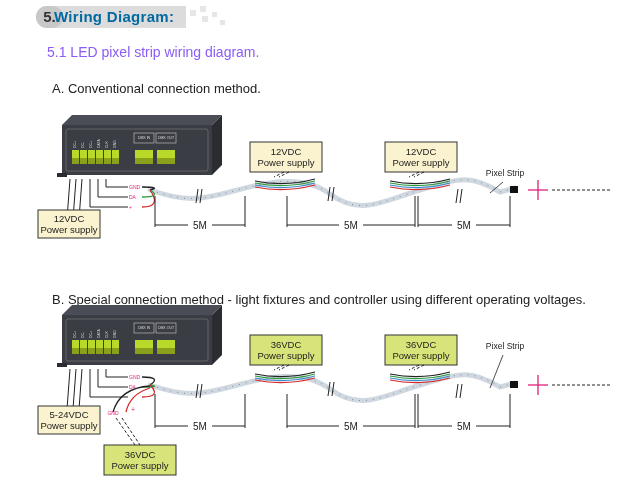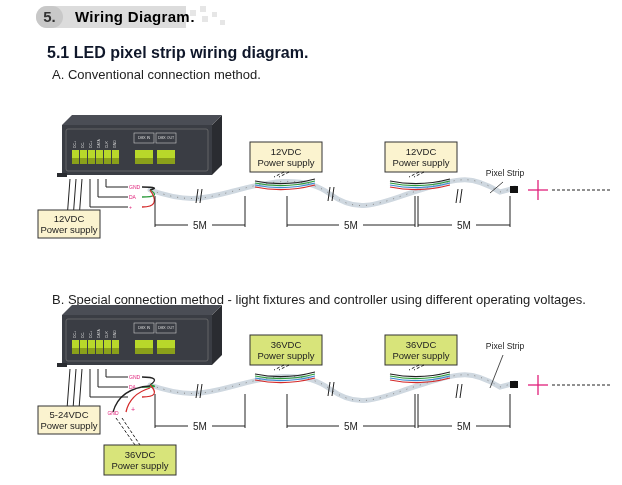--- a/index.html
+++ b/index.html
@@ -1,39 +1,39 @@
 <!DOCTYPE html>
 <html><head>
 <meta charset="utf-8">
 <style>
   html,body{margin:0;padding:0;background:#ffffff;}
   body{width:622px;height:485px;position:relative;overflow:hidden;font-family:"Liberation Sans",sans-serif;color:#222;}
   .hdr{position:absolute;left:36px;top:6px;height:22px;width:150px;background:#dcdcdc;border-radius:11px 0 0 11px;}
   .hdr-num{position:absolute;left:36px;top:6px;width:27px;height:22px;border-radius:11px;background:#c8c8c8;font-weight:bold;font-size:15px;line-height:22px;text-align:center;color:#333;}
-  .hdr-title{position:absolute;left:75px;top:6px;font-weight:bold;font-size:15px;line-height:22px;color:#000000;letter-spacing:.3px;}
+  .hdr-title{position:absolute;left:54px;top:6px;font-weight:bold;font-size:15px;line-height:22px;color:#0369a1;letter-spacing:.3px;}
   .pix{position:absolute;background:#e6e6e6;}
-  .sub{position:absolute;left:47px;top:44px;font-weight:bold;font-size:16px;color:#0f172a;}
+  .sub{position:absolute;left:47px;top:44px;font-weight:normal;font-size:14px;color:#8b5cf6;}
   .sec{position:absolute;left:52px;font-size:13px;color:#222;}
   svg{position:absolute;left:0;top:0;}
   .lbl{font-family:"Liberation Sans",sans-serif;}
 </style>
 </head>
 <body>
 
 <div class="hdr"></div>
 <div class="hdr-num">5.</div>
 <div class="hdr-title">Wiring Diagram:</div>
 <div class="pix" style="left:190px;top:10px;width:6px;height:6px;"></div>
 <div class="pix" style="left:200px;top:6px;width:6px;height:6px;"></div>
 <div class="pix" style="left:202px;top:16px;width:6px;height:6px;"></div>
 <div class="pix" style="left:212px;top:12px;width:5px;height:5px;"></div>
 <div class="pix" style="left:220px;top:20px;width:5px;height:5px;"></div>
 
 <div class="sub">5.1 LED pixel strip wiring diagram.</div>
-<div class="sec" style="top:67px;">A.  Conventional connection method.</div>
+<div class="sec" style="top:81px;">A.  Conventional connection method.</div>
 <div class="sec" style="top:264px;margin-top:28px;">B.  Special connection method - light fixtures and controller using different operating voltages.</div>
 
 <svg id="diagram" width="622" height="485">
     <g>
       <polygon points="72,115 222,115 212,125 62,125" fill="#4a4d55"></polygon>
       <polygon points="212,125 222,115 222,165 212,175" fill="#2a2c31"></polygon>
       <rect x="62" y="125" width="150" height="50" fill="#3a3d44"></rect>
       <rect x="66" y="129" width="142" height="42" fill="none" stroke="#777" stroke-width="0.7" rx="2"></rect>
       <rect x="72" y="150" width="7" height="8" fill="#b8d82a"></rect>
       <rect x="72" y="158" width="7" height="6" fill="#8aa01a"></rect>

